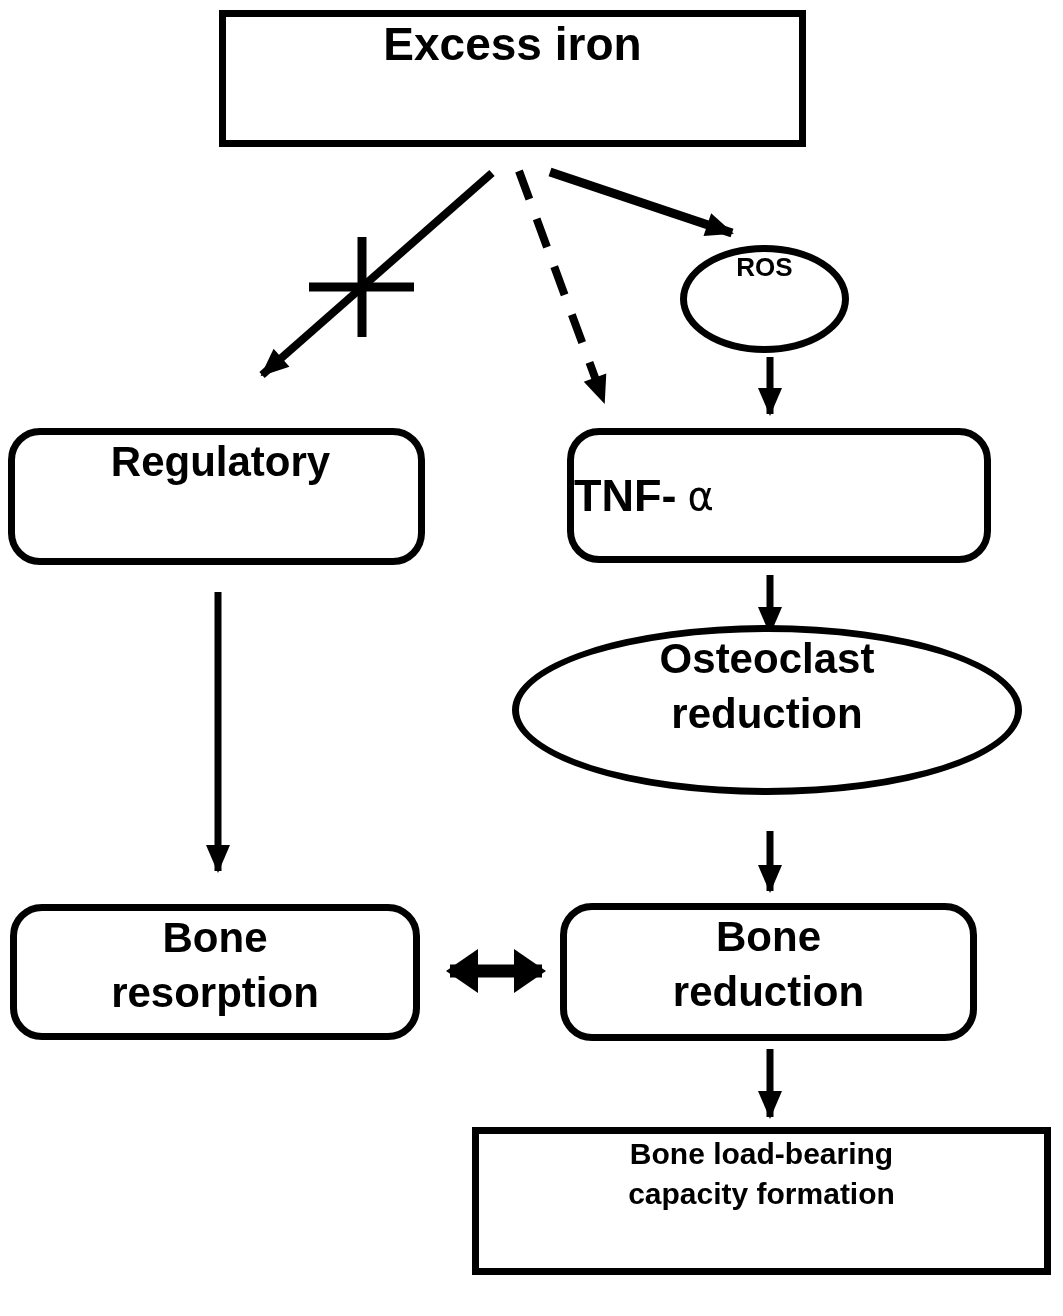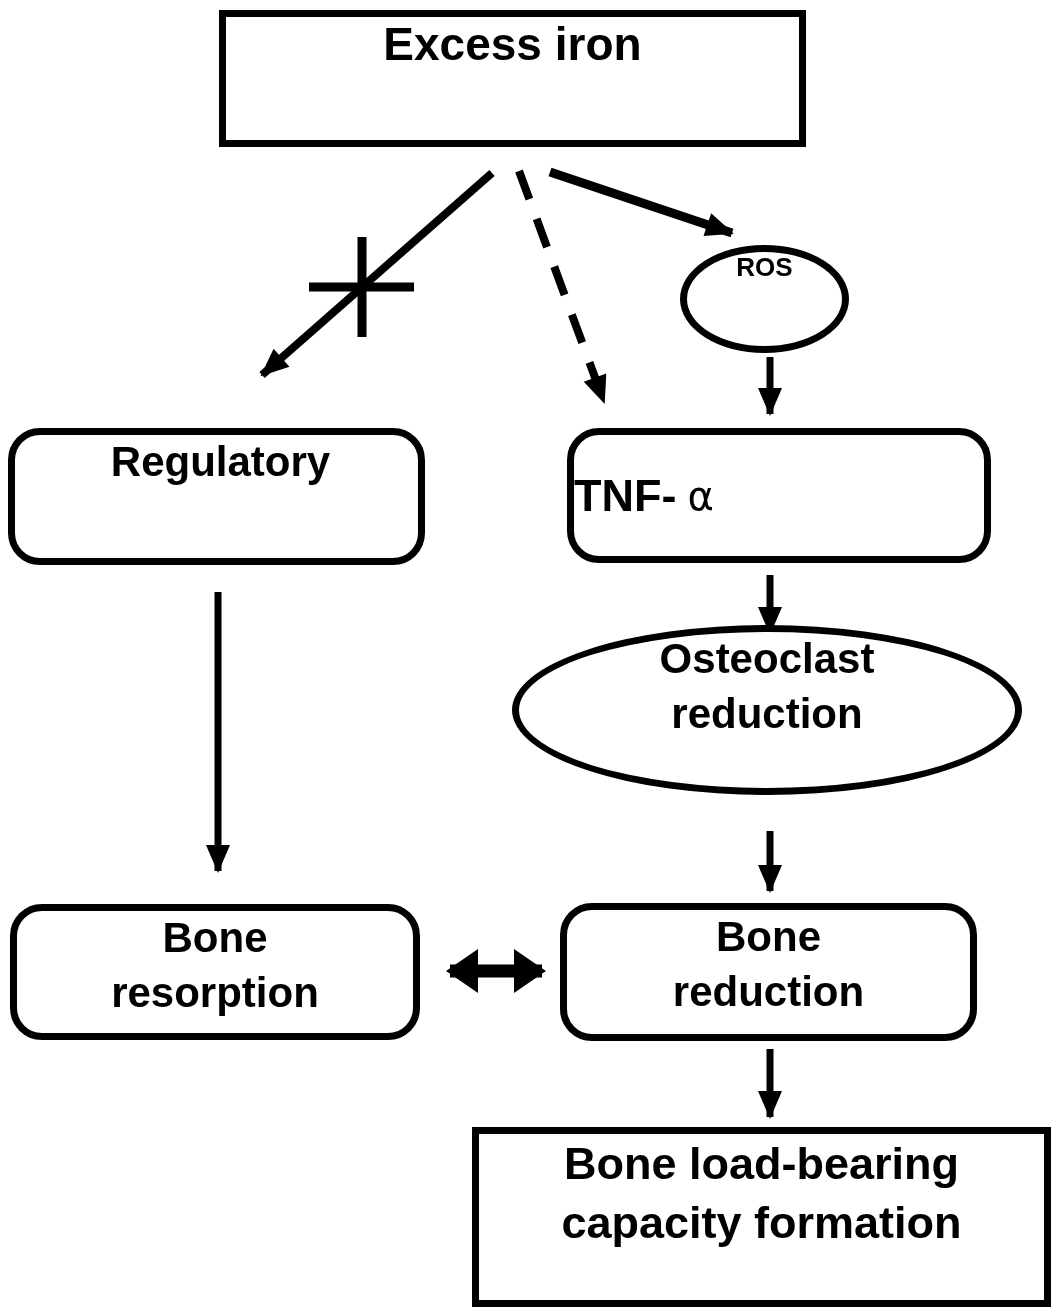--- a/index.html
+++ b/index.html
@@ -35,21 +35,21 @@
 
   #node-excess-iron      { left: 219px; top: 10px;   width: 587px; height: 137px; font-size: 46px; }
   #node-regulatory       { left: 8px;   top: 428px;  width: 417px; height: 137px; font-size: 42px; line-height: 1.3; padding-left: 8px; }
   #node-tnf              { left: 567px; top: 428px;  width: 424px; height: 135px; flex-direction: row; }
   #node-tnf .prefix      { font-size: 45px; font-weight: bold; }
   #node-tnf .alpha       { font-size: 40px; font-weight: 400; margin-left: 11px; font-family: "DejaVu Sans", sans-serif; }
   #node-ros              { left: 680px; top: 245px;  width: 169px; height: 108px; font-size: 26px; }
   #node-osteoclast       { left: 512px; top: 625px;  width: 510px; height: 170px; font-size: 42px; line-height: 1.3; }
   #node-bone-formation   { left: 10px;  top: 904px;  width: 410px; height: 136px; font-size: 42px; line-height: 1.3; }
   #node-bone-resorption  { left: 560px; top: 903px;  width: 417px; height: 138px; font-size: 42px; line-height: 1.3; }
-  #node-load-bearing     { left: 472px; top: 1127px; width: 579px; height: 180px; font-size: 45px; line-height: 1.32; }
+  #node-load-bearing     { left: 472px; top: 1127px; width: 579px; height: 148px; font-size: 30px; line-height: 1.32; }
 </style>
 </head>
 <body>
 
 <div id="canvas">
 
   <svg id="arrow-layer" viewBox="0 0 1063 1316" xmlns="http://www.w3.org/2000/svg">
     <defs>
       <marker id="head" markerUnits="userSpaceOnUse" markerWidth="32" markerHeight="28" refX="28" refY="14" orient="auto-start-reverse">
         <path d="M2,2 L30,14 L2,26 Z" fill="#000000"></path>

